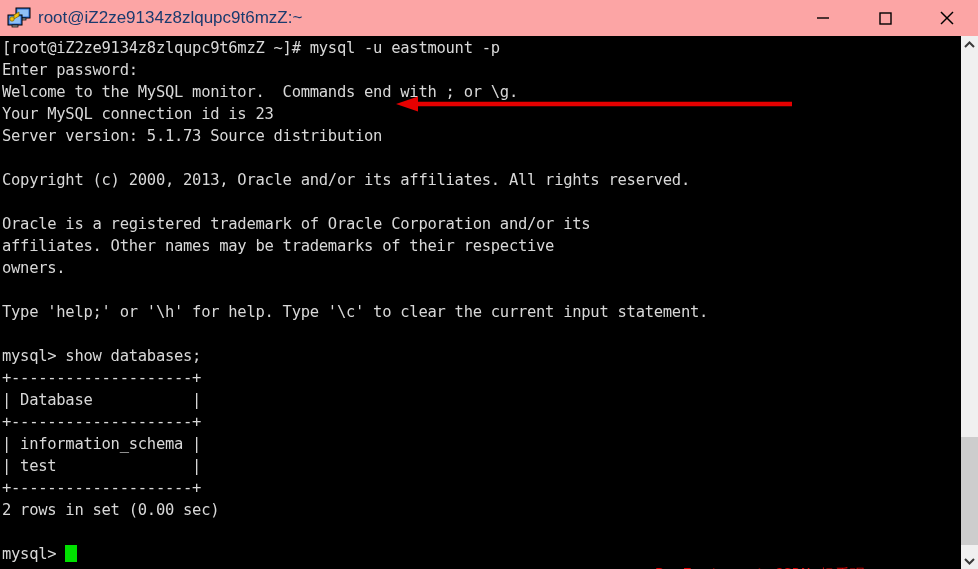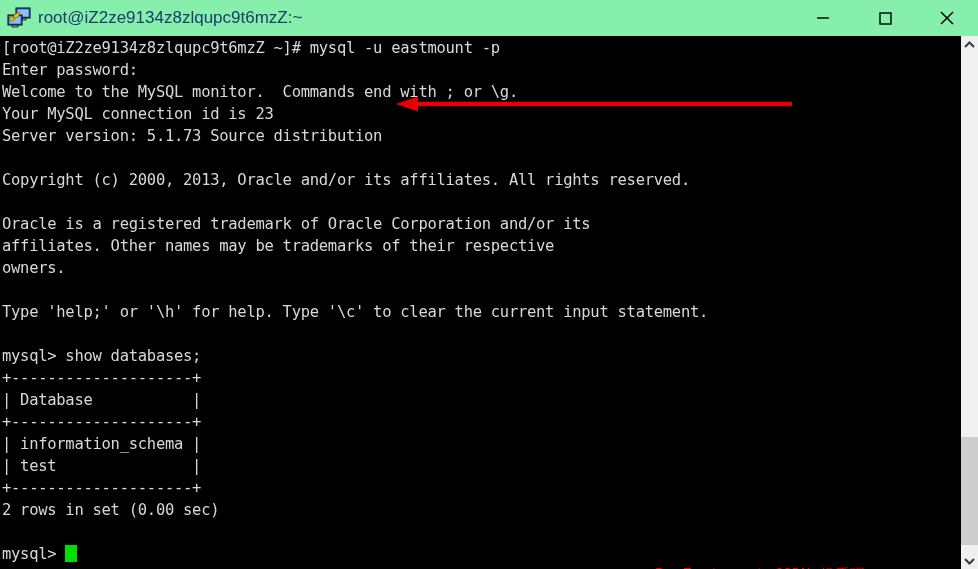--- a/index.html
+++ b/index.html
@@ -20,21 +20,21 @@
     height: 569px;
     background: #ffffff;
   }
 
   
   .titlebar {
     position: absolute;
     left: 0; top: 0;
     width: 978px;
     height: 36px;
-    background: #86efac;
+    background: #fca5a5;
     display: flex;
     align-items: center;
     box-sizing: border-box;
   }
   .title-icon {
     width: 26px;
     height: 22px;
     margin-left: 6px;
     margin-right: 6px;
     flex: 0 0 auto;

